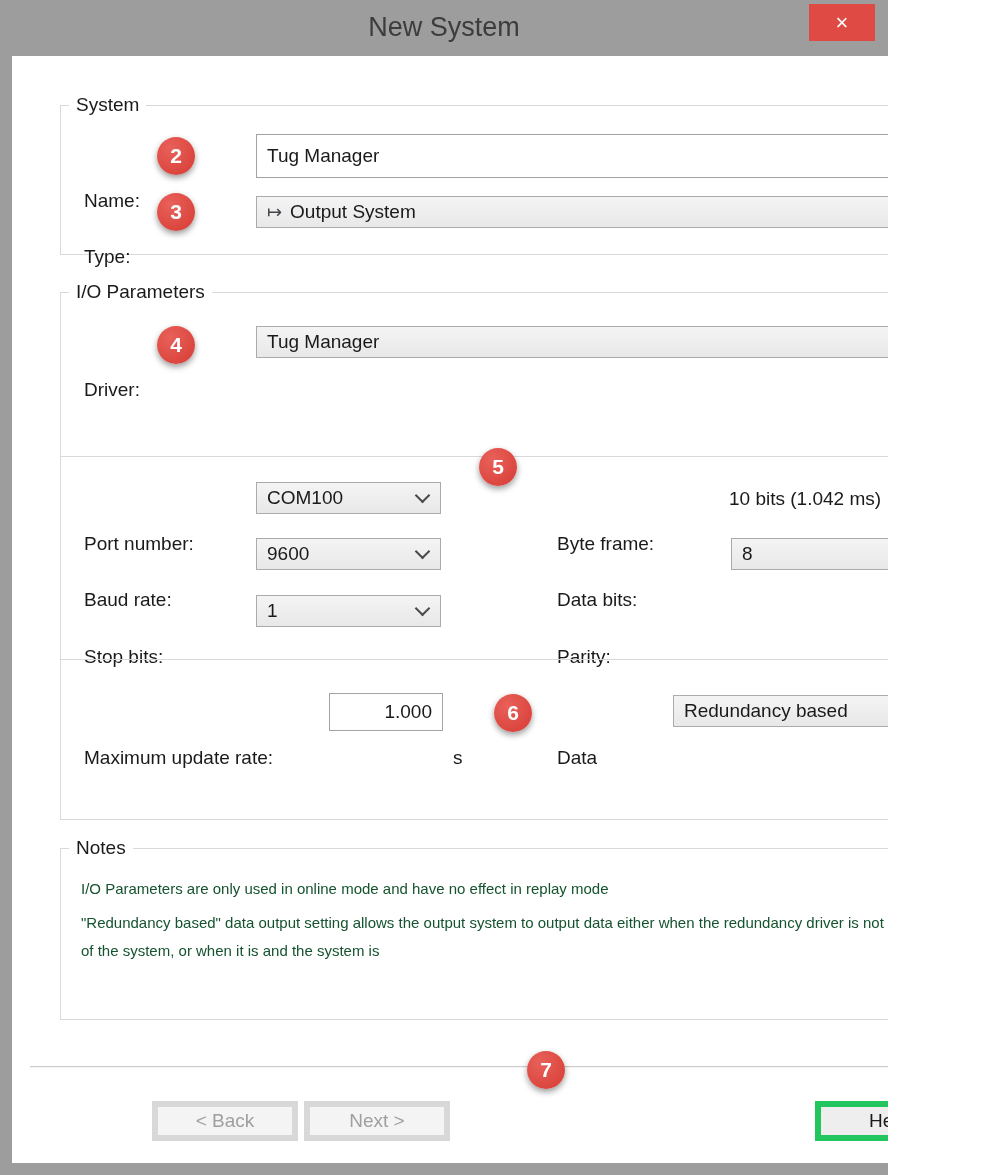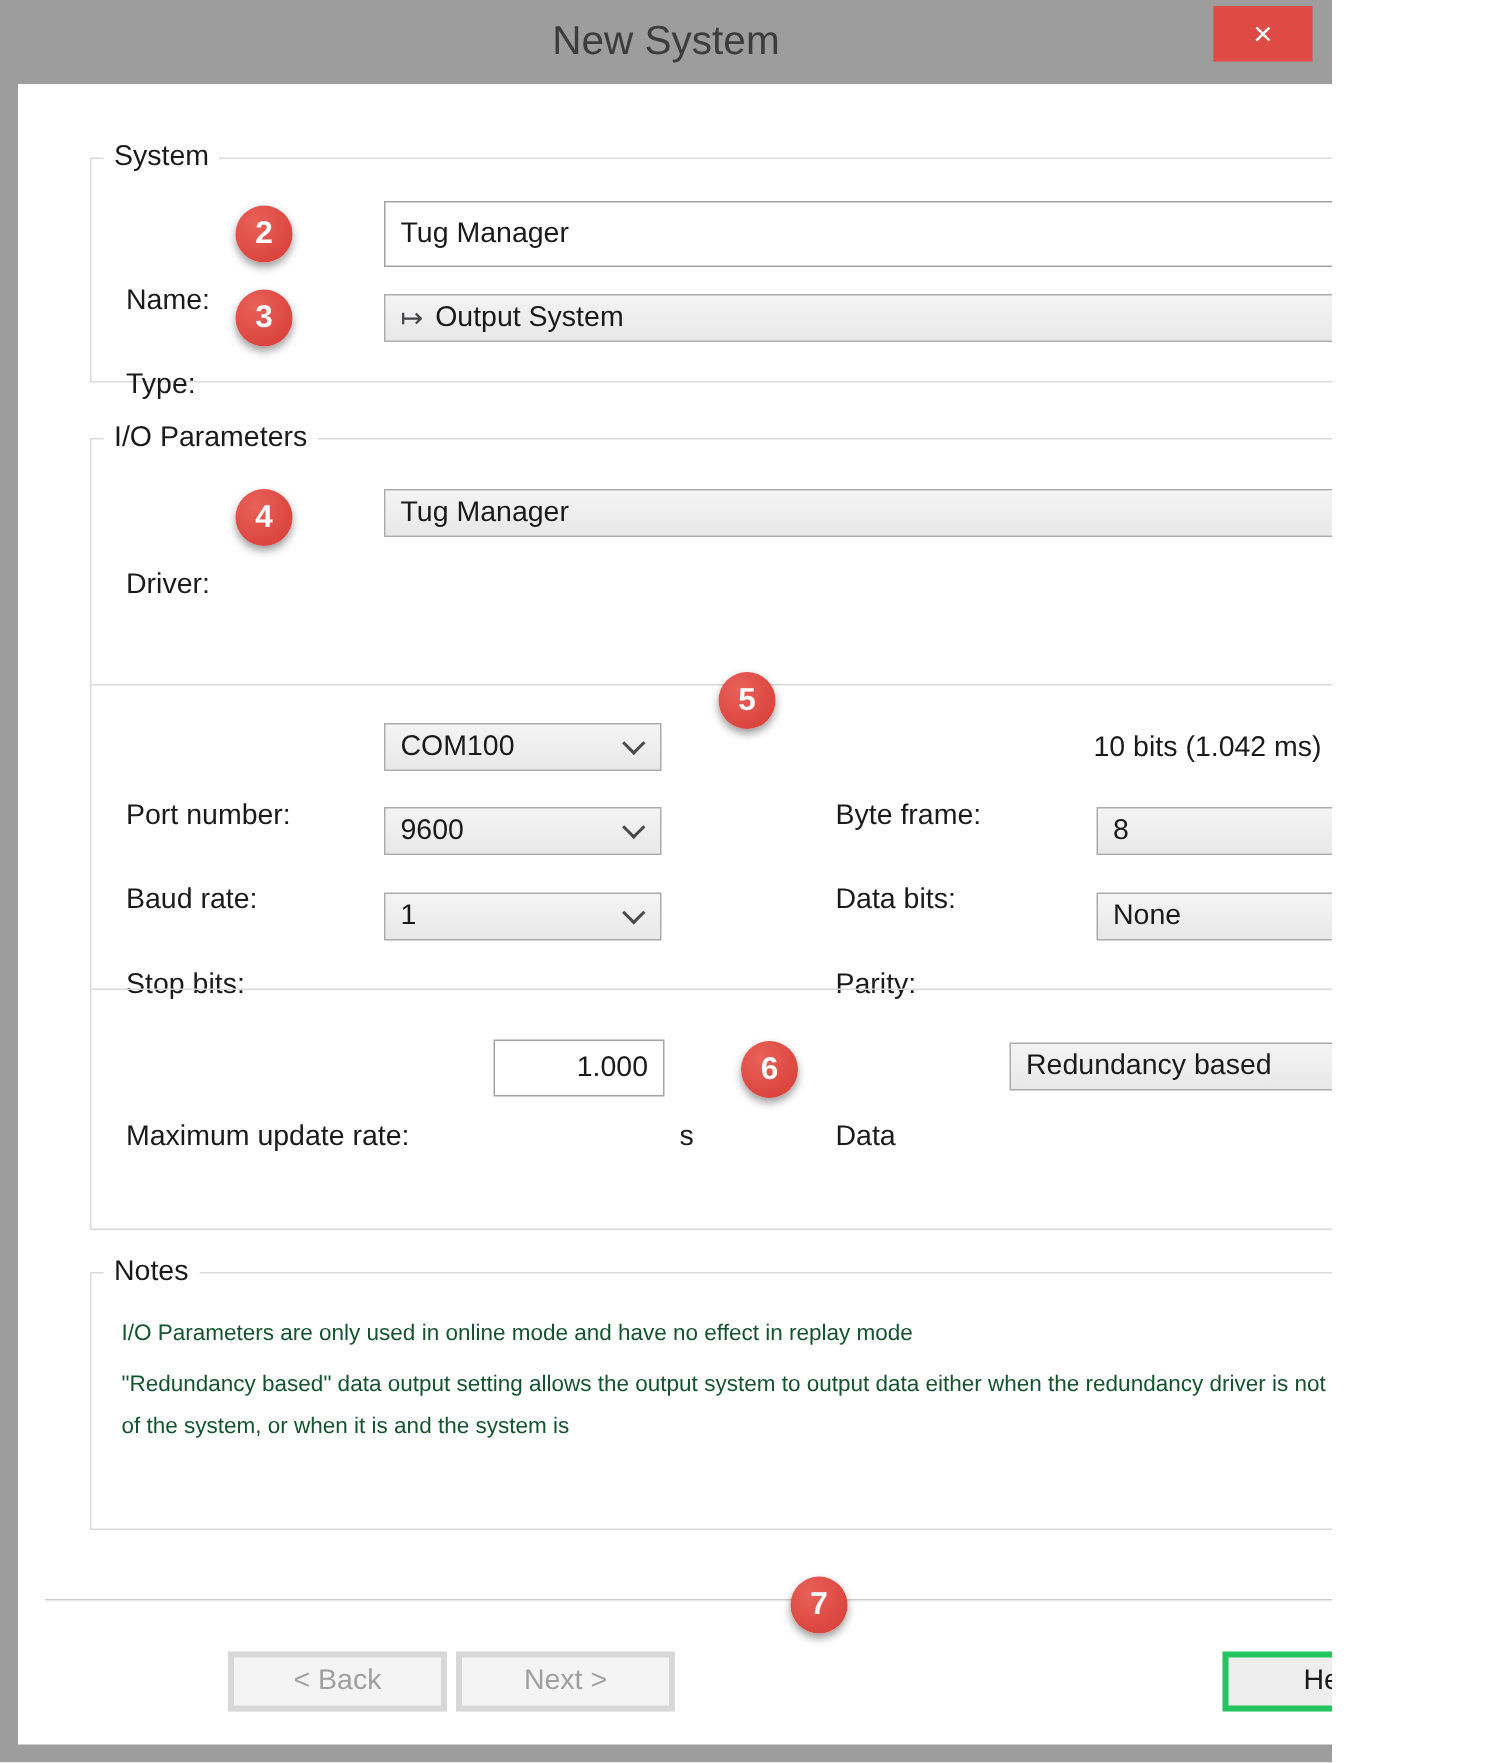--- a/index.html
+++ b/index.html
@@ -63,21 +63,21 @@
   .divider { position:absolute; left:0; right:0; height:1px; background:#d9d9d9; }
   .note {
     position:absolute; font-size:15px; line-height:28px; color:#14532d;
   }
   .hr {
     position:absolute; left:18px; right:18px; top:1010px; height:0;
     border-top:1px solid #cccccc; border-bottom:1px solid #f4f4f4;
   }
   .btn {
     position:absolute; box-sizing:border-box; height:40px;
-    border:4px solid #22c55e; background:#eeeeee; font-size:19px;
+    border:6px solid #22c55e; background:#eeeeee; font-size:19px;
     color:#1a1a1a; font-family:"Liberation Sans", sans-serif; cursor:pointer;
   }
   .btn.disabled {
     border-color:#d8d8d8; color:#9f9f9f; background:#f4f4f4; cursor:default;
   }
 </style>
 </head>
 <body>
 
 <div class="window">
@@ -138,24 +138,20 @@
         <span>8</span>
         <span class="chev"></span>
       </div>
 
       <span class="lbl" style="left:23px; top:308px;">Stop bits:</span>
       <div class="combo" style="left:195px; top:302px; width:185px; height:32px;">
         <span>1</span>
         <span class="chev"></span>
       </div>
       <span class="lbl" style="left:496px; top:308px;">Parity:</span>
-      <div class="combo" style="left:670px; top:302px; width:185px; height:32px;">
-        <span>None</span>
-        <span class="chev"></span>
-      </div>
 
       <div class="divider" style="top:366px;"></div>
 
       <span class="lbl" style="left:23px; top:409px;">Maximum update rate:</span>
       <input class="textinput right" style="left: 268px; top: 400px; width: 114px; height: 38px;" value="1.000">
       <span class="lbl" style="left:392px; top:409px;">s</span>
       <span class="badge" style="left:433px; top:401px;">6</span>
 
       <span class="lbl" style="left:496px; top:409px;">Data</span>
       <div class="combo" style="left:612px; top:402px; width:243px; height:32px;">

